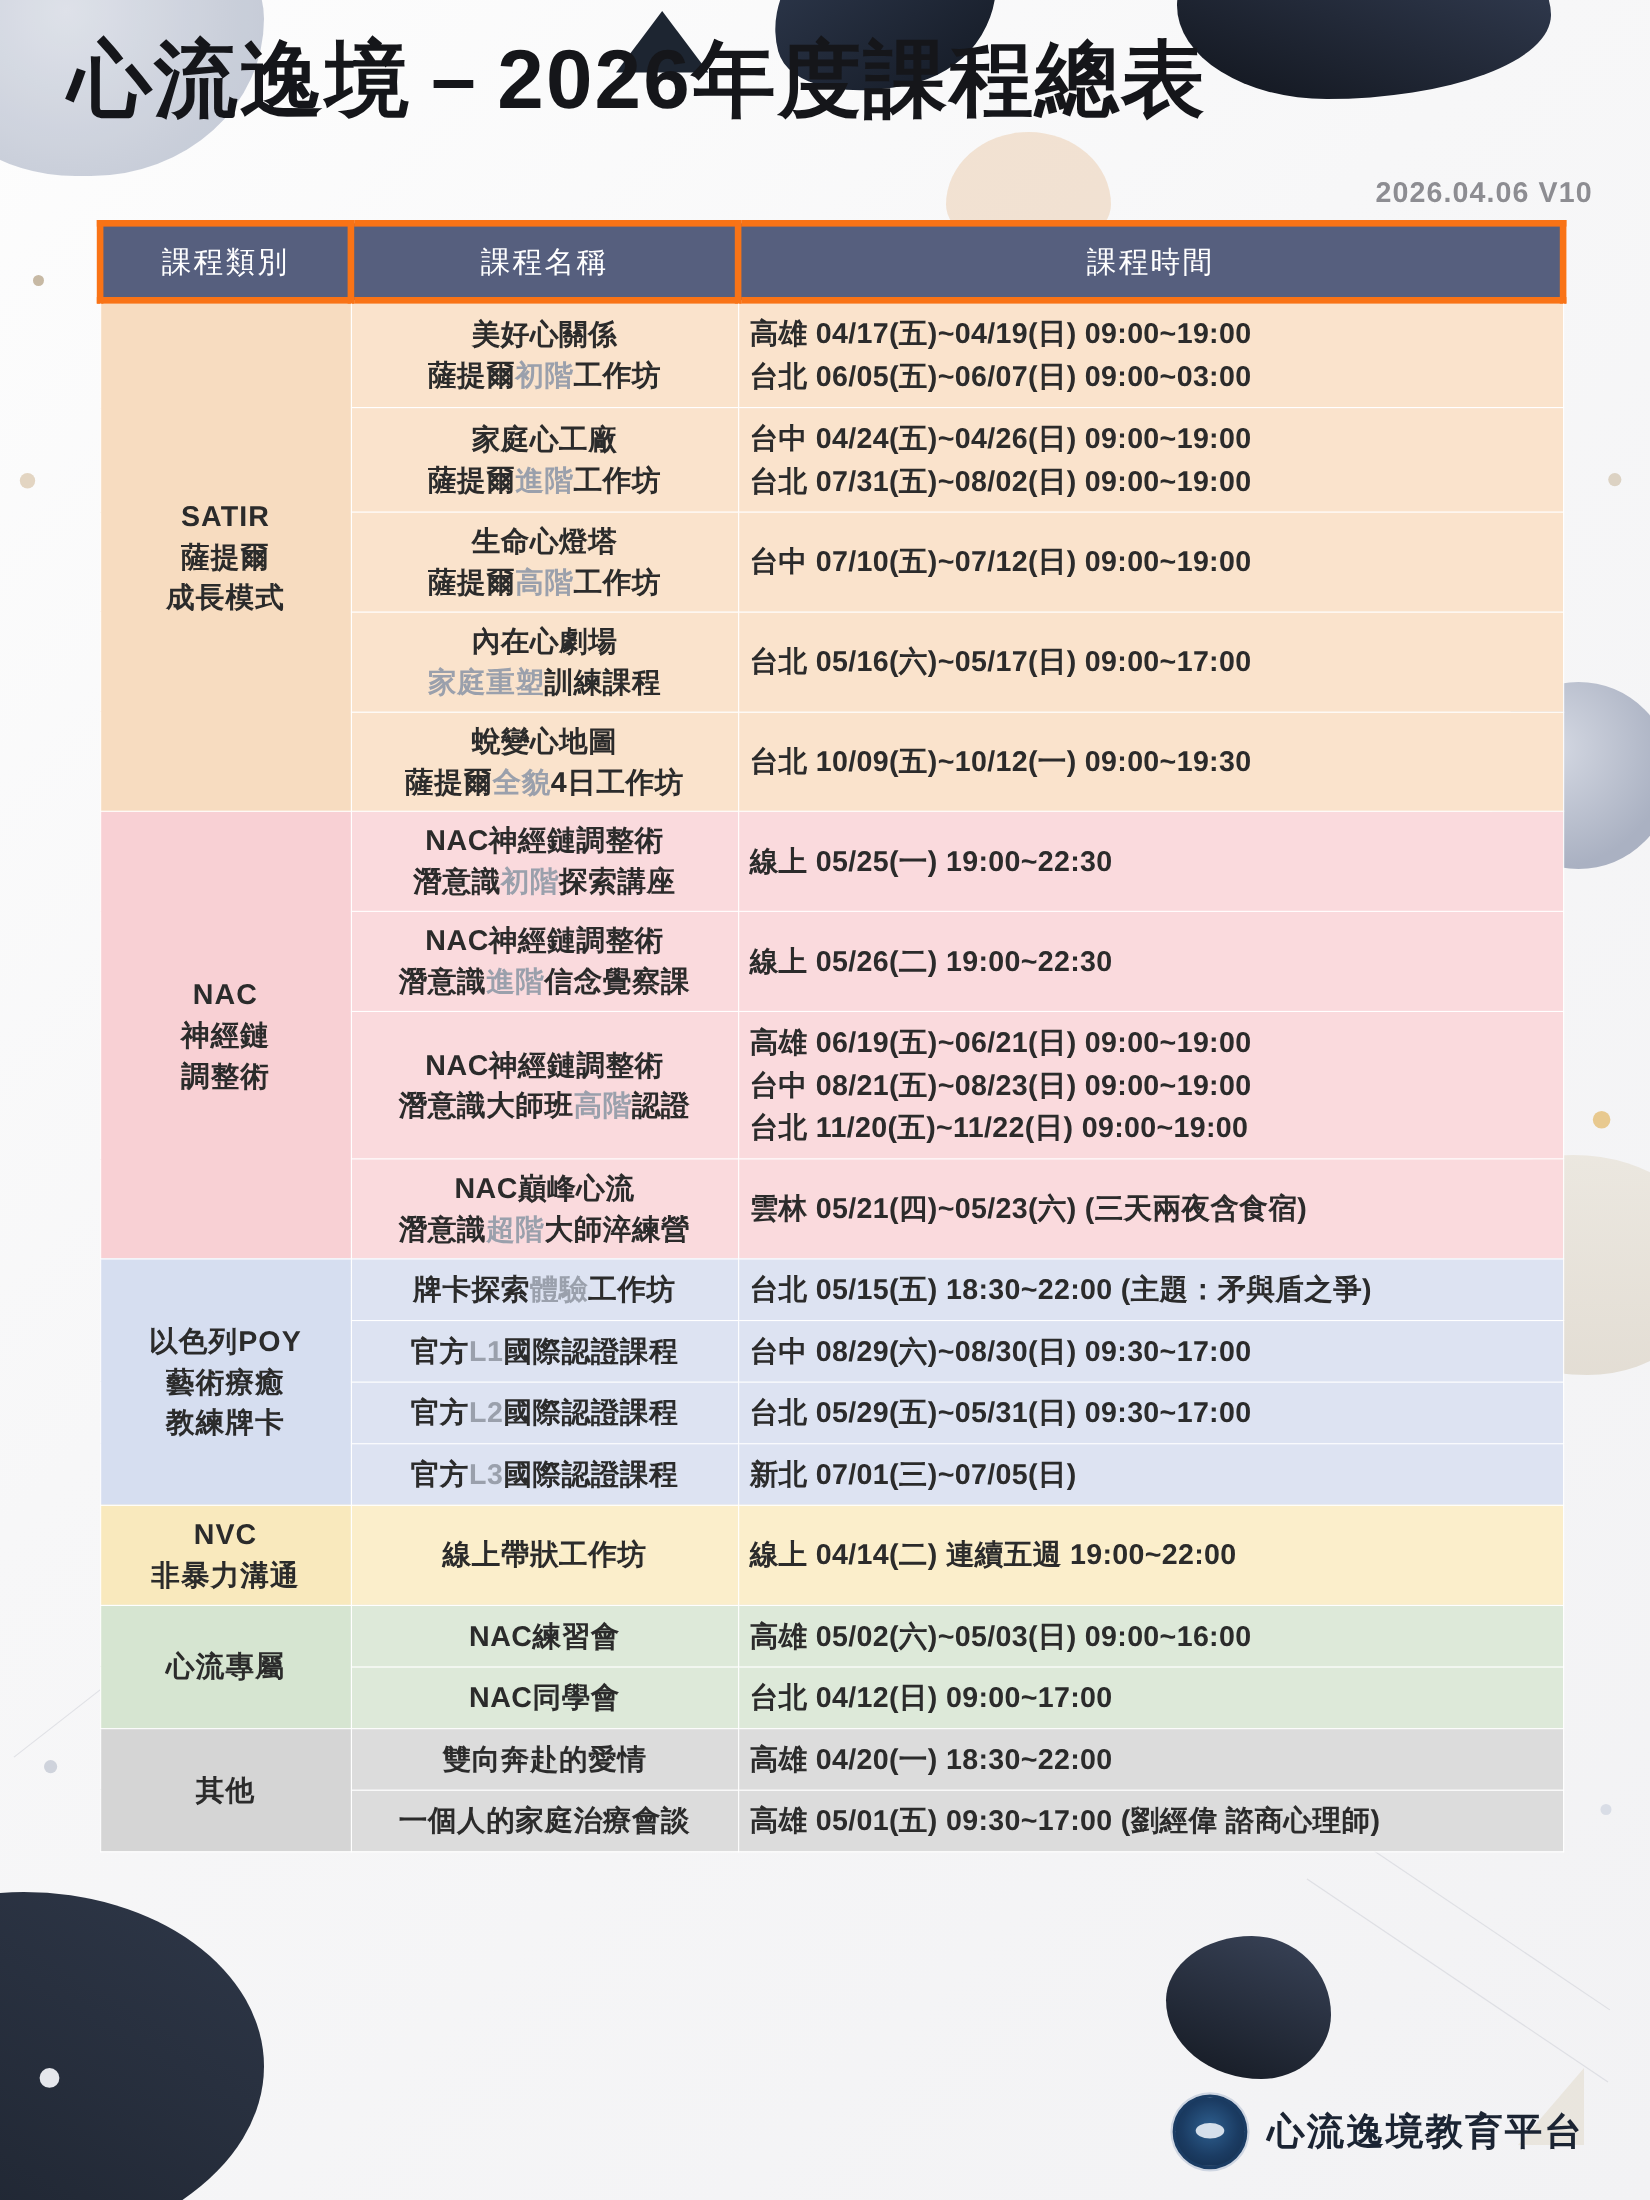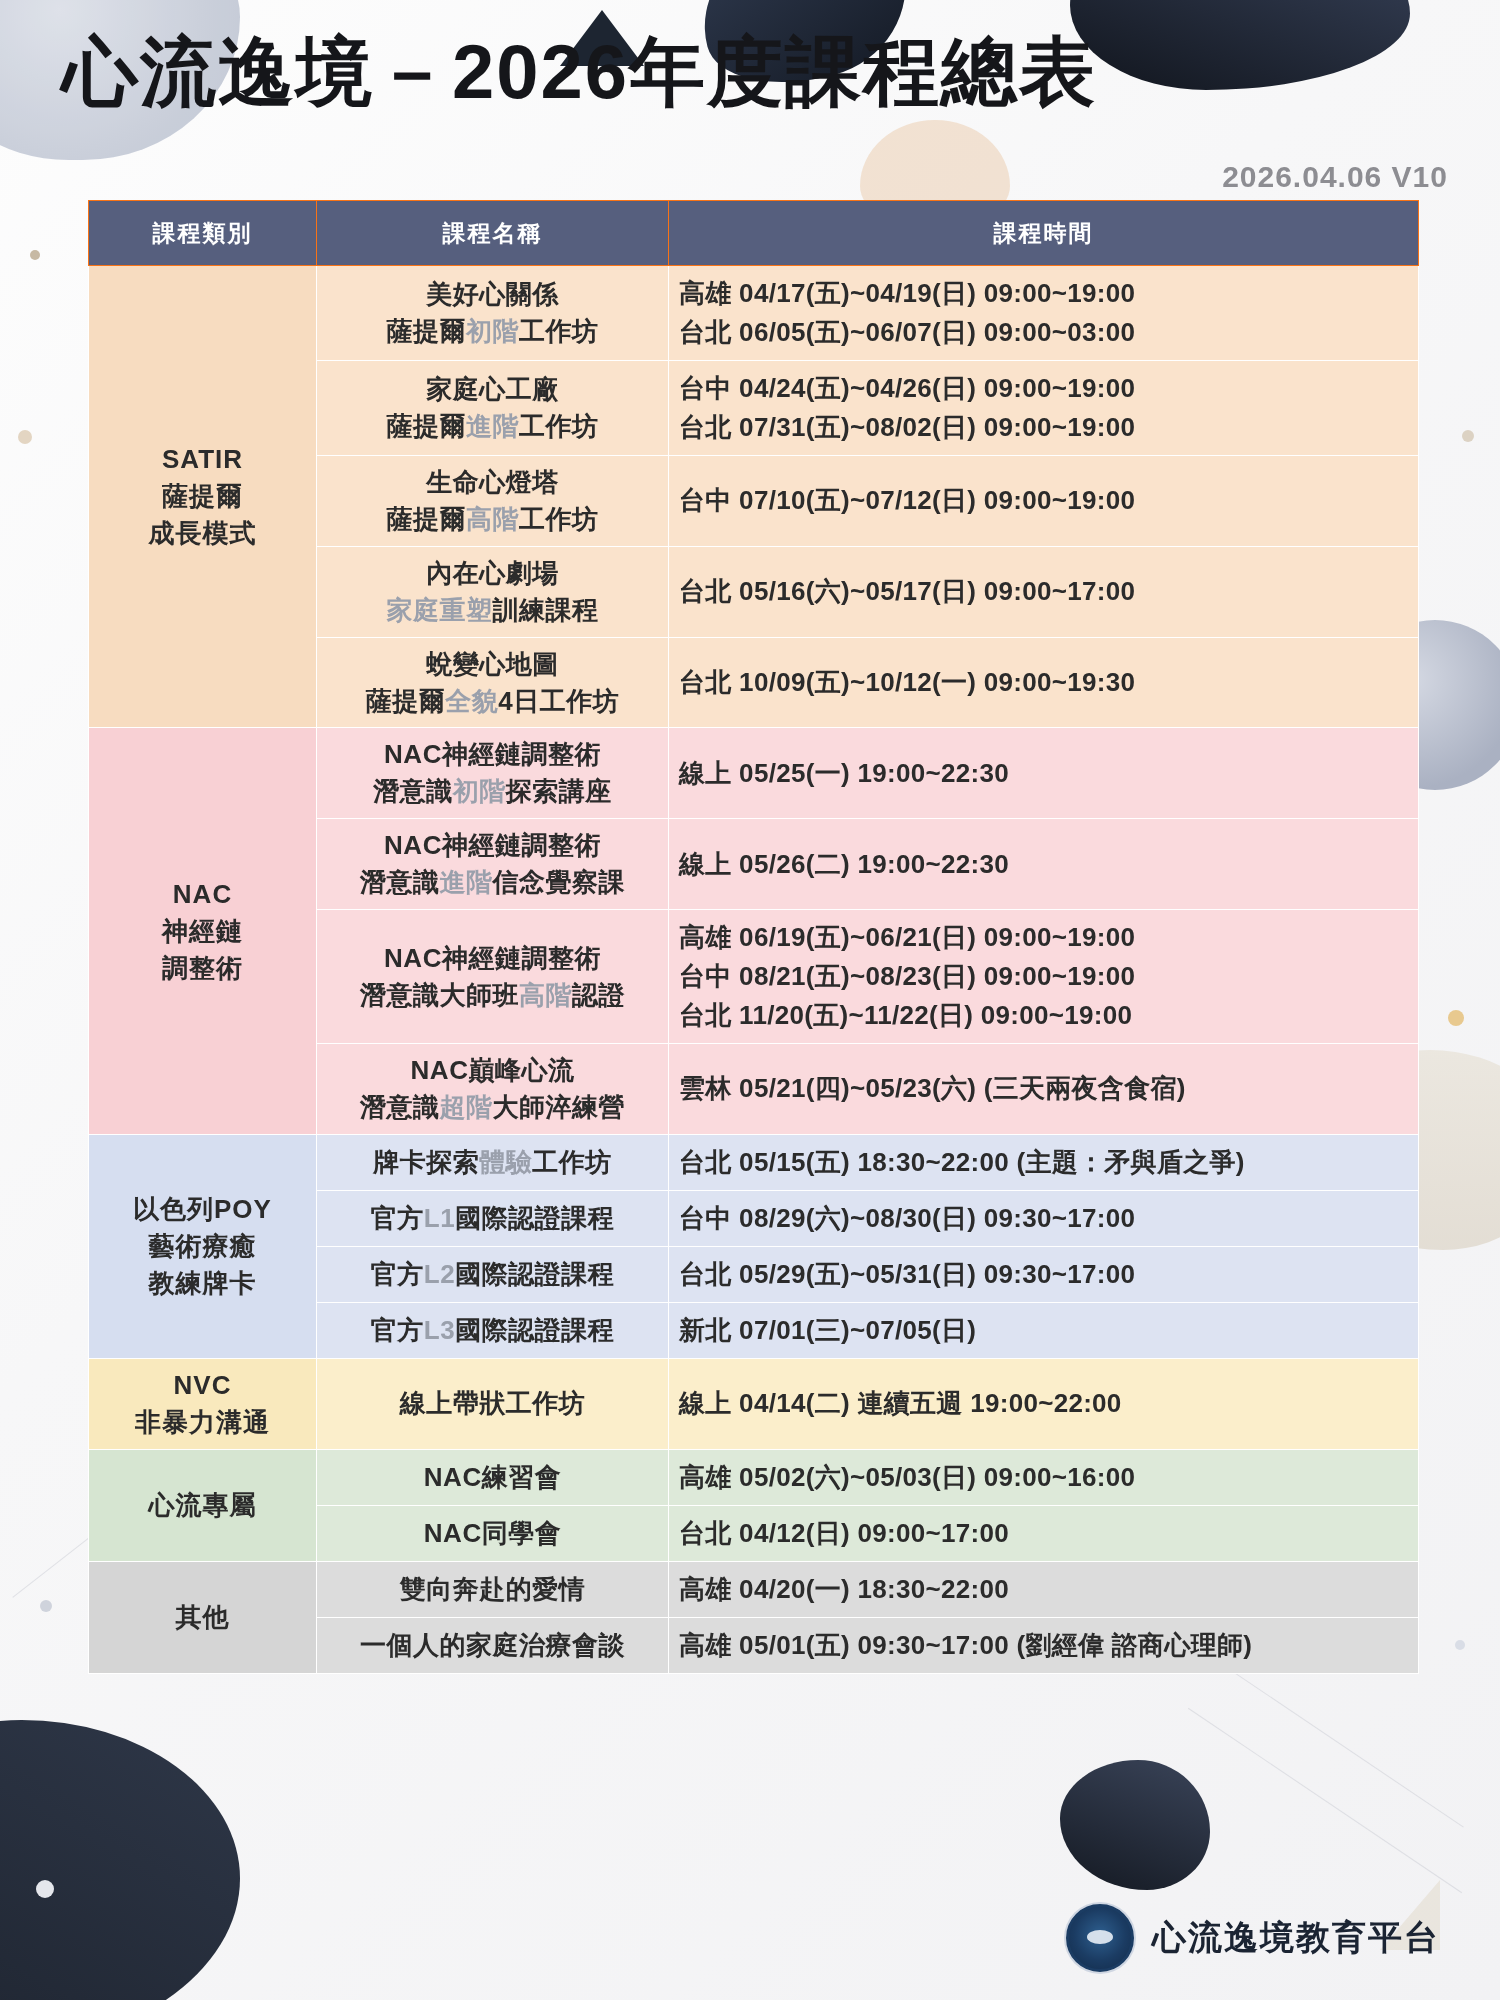--- a/index.html
+++ b/index.html
@@ -108,46 +108,46 @@
     font-size: 76px;
     font-weight: bold;
     letter-spacing: 2px;
     color: #15161a;
     white-space: nowrap;
   }
   .version {
     position: absolute;
     right: 52px;
     top: 160px;
-    font-size: 30px;
+    font-size: 26px;
     color: #8d8d92;
     letter-spacing: 1px;
     font-weight: bold;
   }
 
   
   .table-wrap {
     position: absolute;
     left: 88px;
     top: 200px;
     width: 1330px;
   }
   table.schedule {
     border-collapse: collapse;
     width: 1330px;
     table-layout: fixed;
   }
   table.schedule th {
     background: #565f7e;
     color: #ffffff;
-    font-size: 23px;
-    font-weight: bold;
+    font-size: 27px;
+    font-weight: normal;
     height: 62px;
     letter-spacing: 2px;
-    border: 1px solid #f97316;
+    border: 6px solid #f97316;
   }
   table.schedule td {
     border: 1px solid #ffffff;
     font-size: 26px;
     vertical-align: middle;
     padding: 8px 10px;
   }
   col.c1 { width: 228px; }
   col.c2 { width: 352px; }
   col.c3 { width: 750px; }

